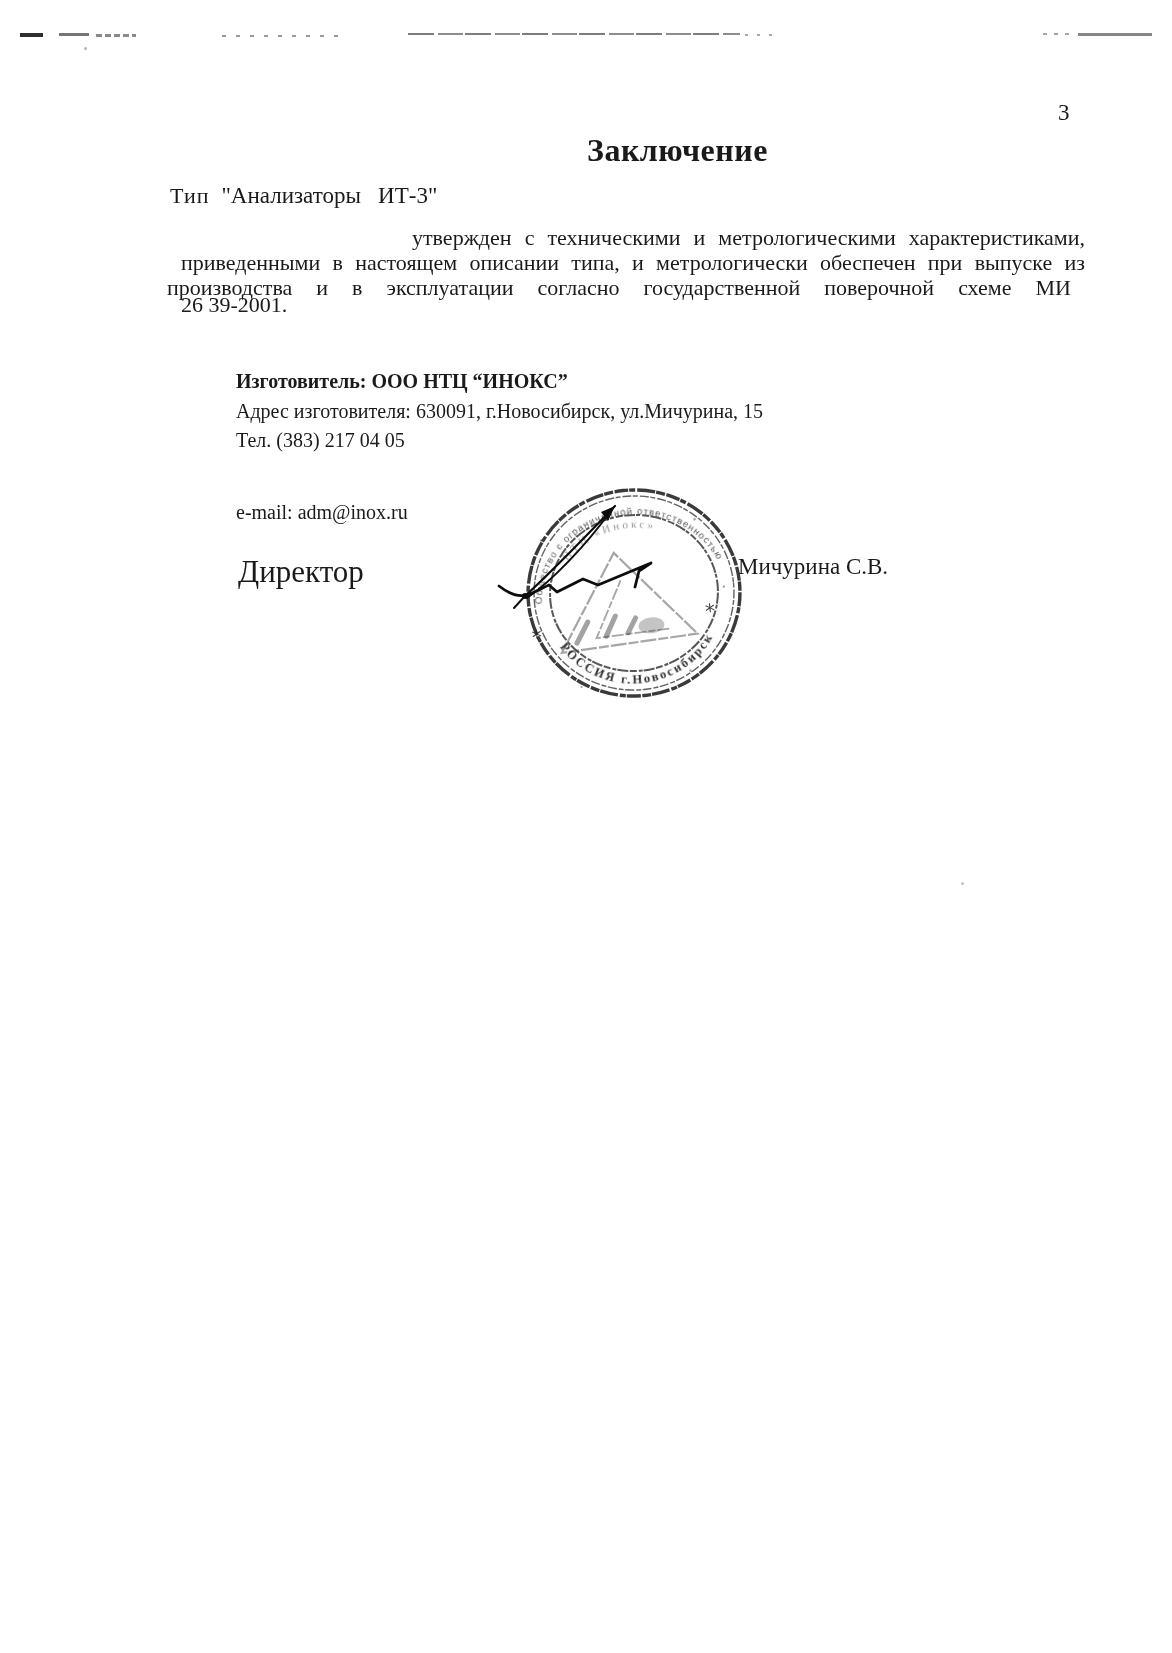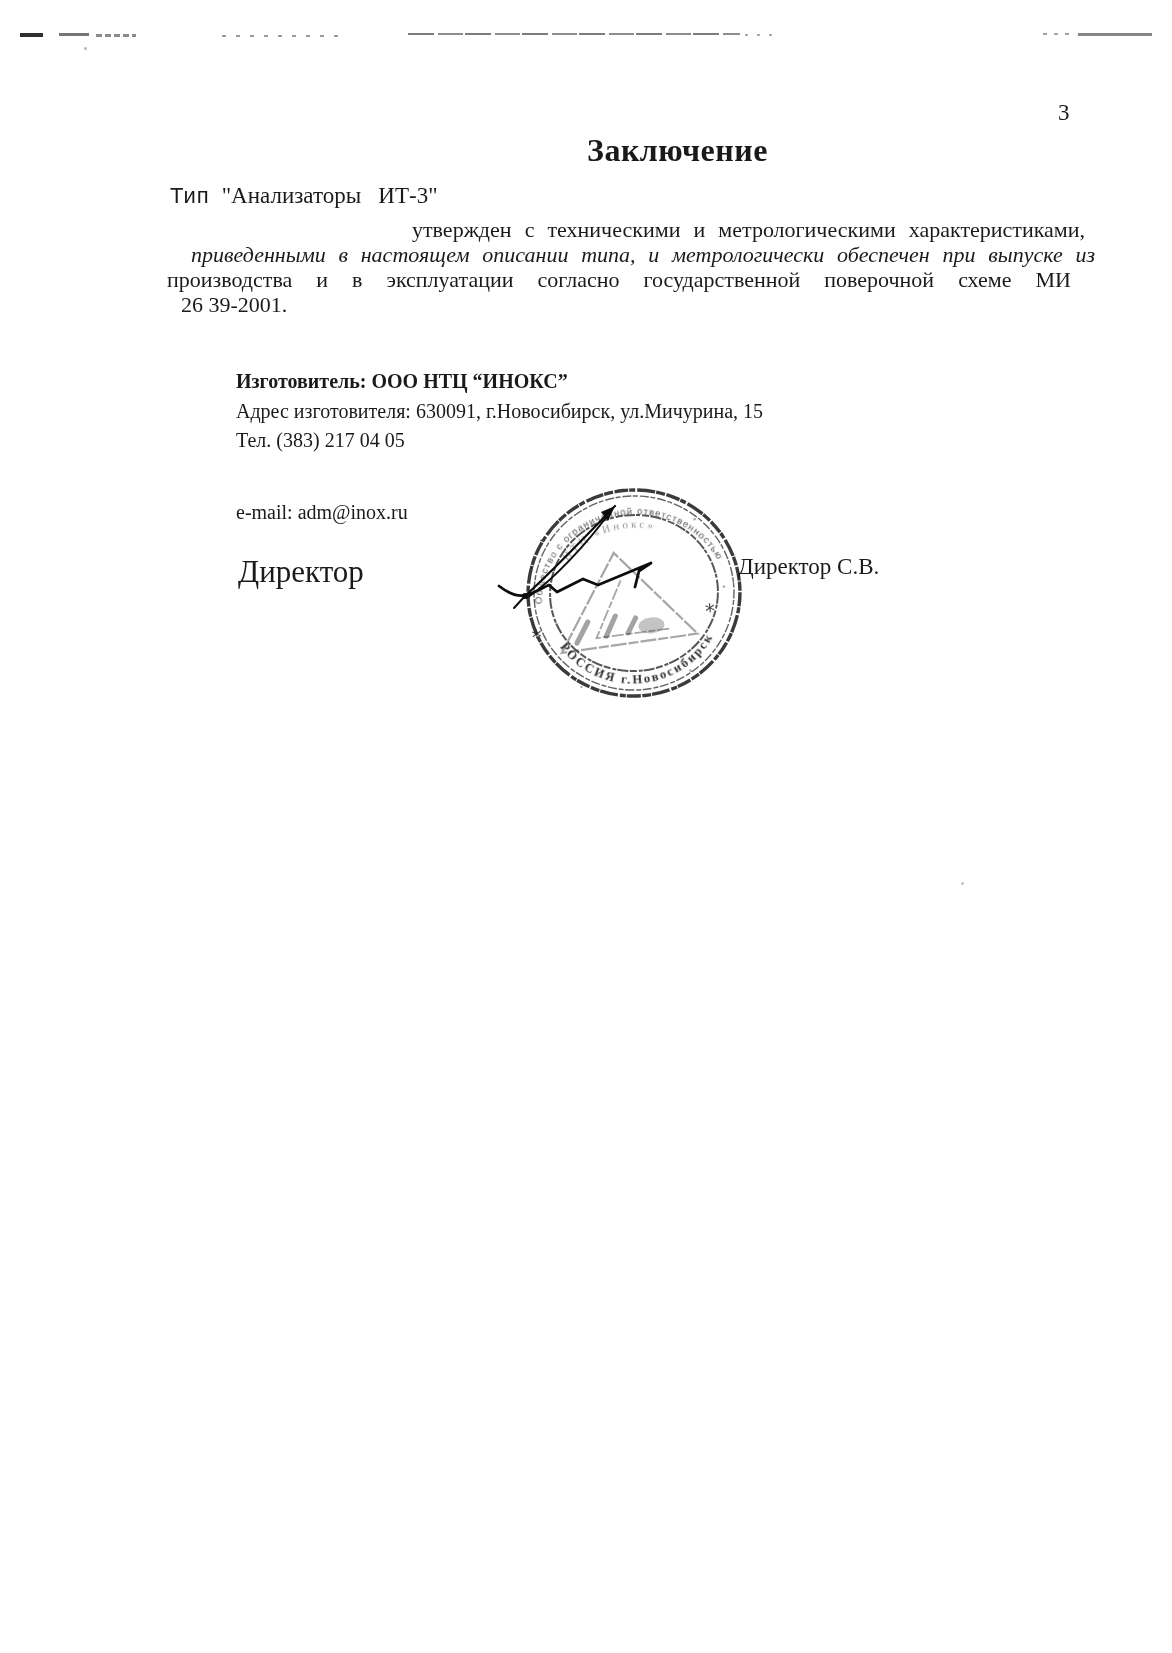--- a/index.html
+++ b/index.html
@@ -22,27 +22,27 @@
       background:repeating-linear-gradient(90deg,#a8a8a8 0 3px,transparent 3px 12px);}
   .a7{left:1043px;top:33px;width:32px;height:2px;
       background:repeating-linear-gradient(90deg,#a3a3a3 0 4px,transparent 4px 11px);}
   .a8{left:1078px;top:33px;width:74px;height:2.5px;background:#868686;}
   .speck1{left:84px;top:47px;width:3px;height:3px;background:#b5b5b5;border-radius:50%;}
   .speck2{left:961px;top:882px;width:3px;height:3px;background:#c2c2c2;border-radius:50%;}
   
   .page-number{left:1058px;top:100px;font-size:23px;}
   .doc-title{left:587px;top:132px;font-size:32px;font-weight:bold;letter-spacing:0.5px;}
   .type-line{left:170px;top:183px;font-size:23px;white-space:nowrap;}
-  .type-label{font-family:Liberation Sans, sans-serif;font-size:22px;letter-spacing:1px;}
+  .type-label{font-family:Liberation Serif, serif;font-size:22px;letter-spacing:1px;}
   .type-value{margin-left:12px;white-space:pre;}
   .para{font-size:22px;line-height:26px;height:26px;overflow:hidden;}
-  .jline{text-align:justify;text-align-last:justify;}
+  .jline{text-align:justify;text-align-last:justify;margin-top:8px;}
   .jline::after{content:"";display:inline-block;width:100%;height:0;}
   .p0{left:412px;top:217px;width:673px;}
-  .p1{left:191px;top:242px;width:904px;font-style:italic;}
+  .p1{left:181px;top:242px;width:904px;}
   .p2{left:167px;top:267px;width:904px;}
   .p3{left:181px;top:292px;text-align:center;}
   .mfr{left:236px;font-size:20px;white-space:nowrap;}
   .mfr-title{top:370px;font-weight:bold;}
   .mfr-addr{top:400px;}
   .mfr-phone{top:429px;}
   .mfr-email{top:461px;margin-top:40px;}
   .director{left:238px;top:554px;font-size:31px;}
   .sig-name{left:738px;top:554px;font-size:23px;z-index:5;}
   
@@ -84,21 +84,21 @@
 <div class="abs para jline p1">приведенными в настоящем описании типа, и метрологически обеспечен при выпуске из</div>
 <div class="abs para jline p2">производства и в эксплуатации согласно государственной поверочной схеме МИ</div>
 <div class="abs para p3">26 39-2001.</div>
 
 <div class="abs mfr mfr-title">Изготовитель: ООО НТЦ “ИНОКС”</div>
 <div class="abs mfr mfr-addr">Адрес изготовителя: 630091, г.Новосибирск, ул.Мичурина, 15</div>
 <div class="abs mfr mfr-phone">Тел. (383) 217 04 05</div>
 <div class="abs mfr mfr-email">e-mail: adm@inox.ru</div>
 
 <div class="abs director">Директор</div>
-<div class="abs sig-name">Директор С.В.</div>
+<div class="abs sig-name">Мичурина С.В.</div>
 
 <svg class="abs stamp-wrap" viewBox="0 0 322 292" xmlns="http://www.w3.org/2000/svg">
   <defs>
     <path id="arcTop" d="M 89 164 A 93 86 0 1 1 275 165"></path>
     <path id="arcInner" d="M 112 130 A 75 62 0 0 1 252 133"></path>
     <path id="arcBot" d="M 99 195 A 88 82 0 0 0 265 190"></path>
   </defs>
 
   <g transform="rotate(-6 182 157)">
 

